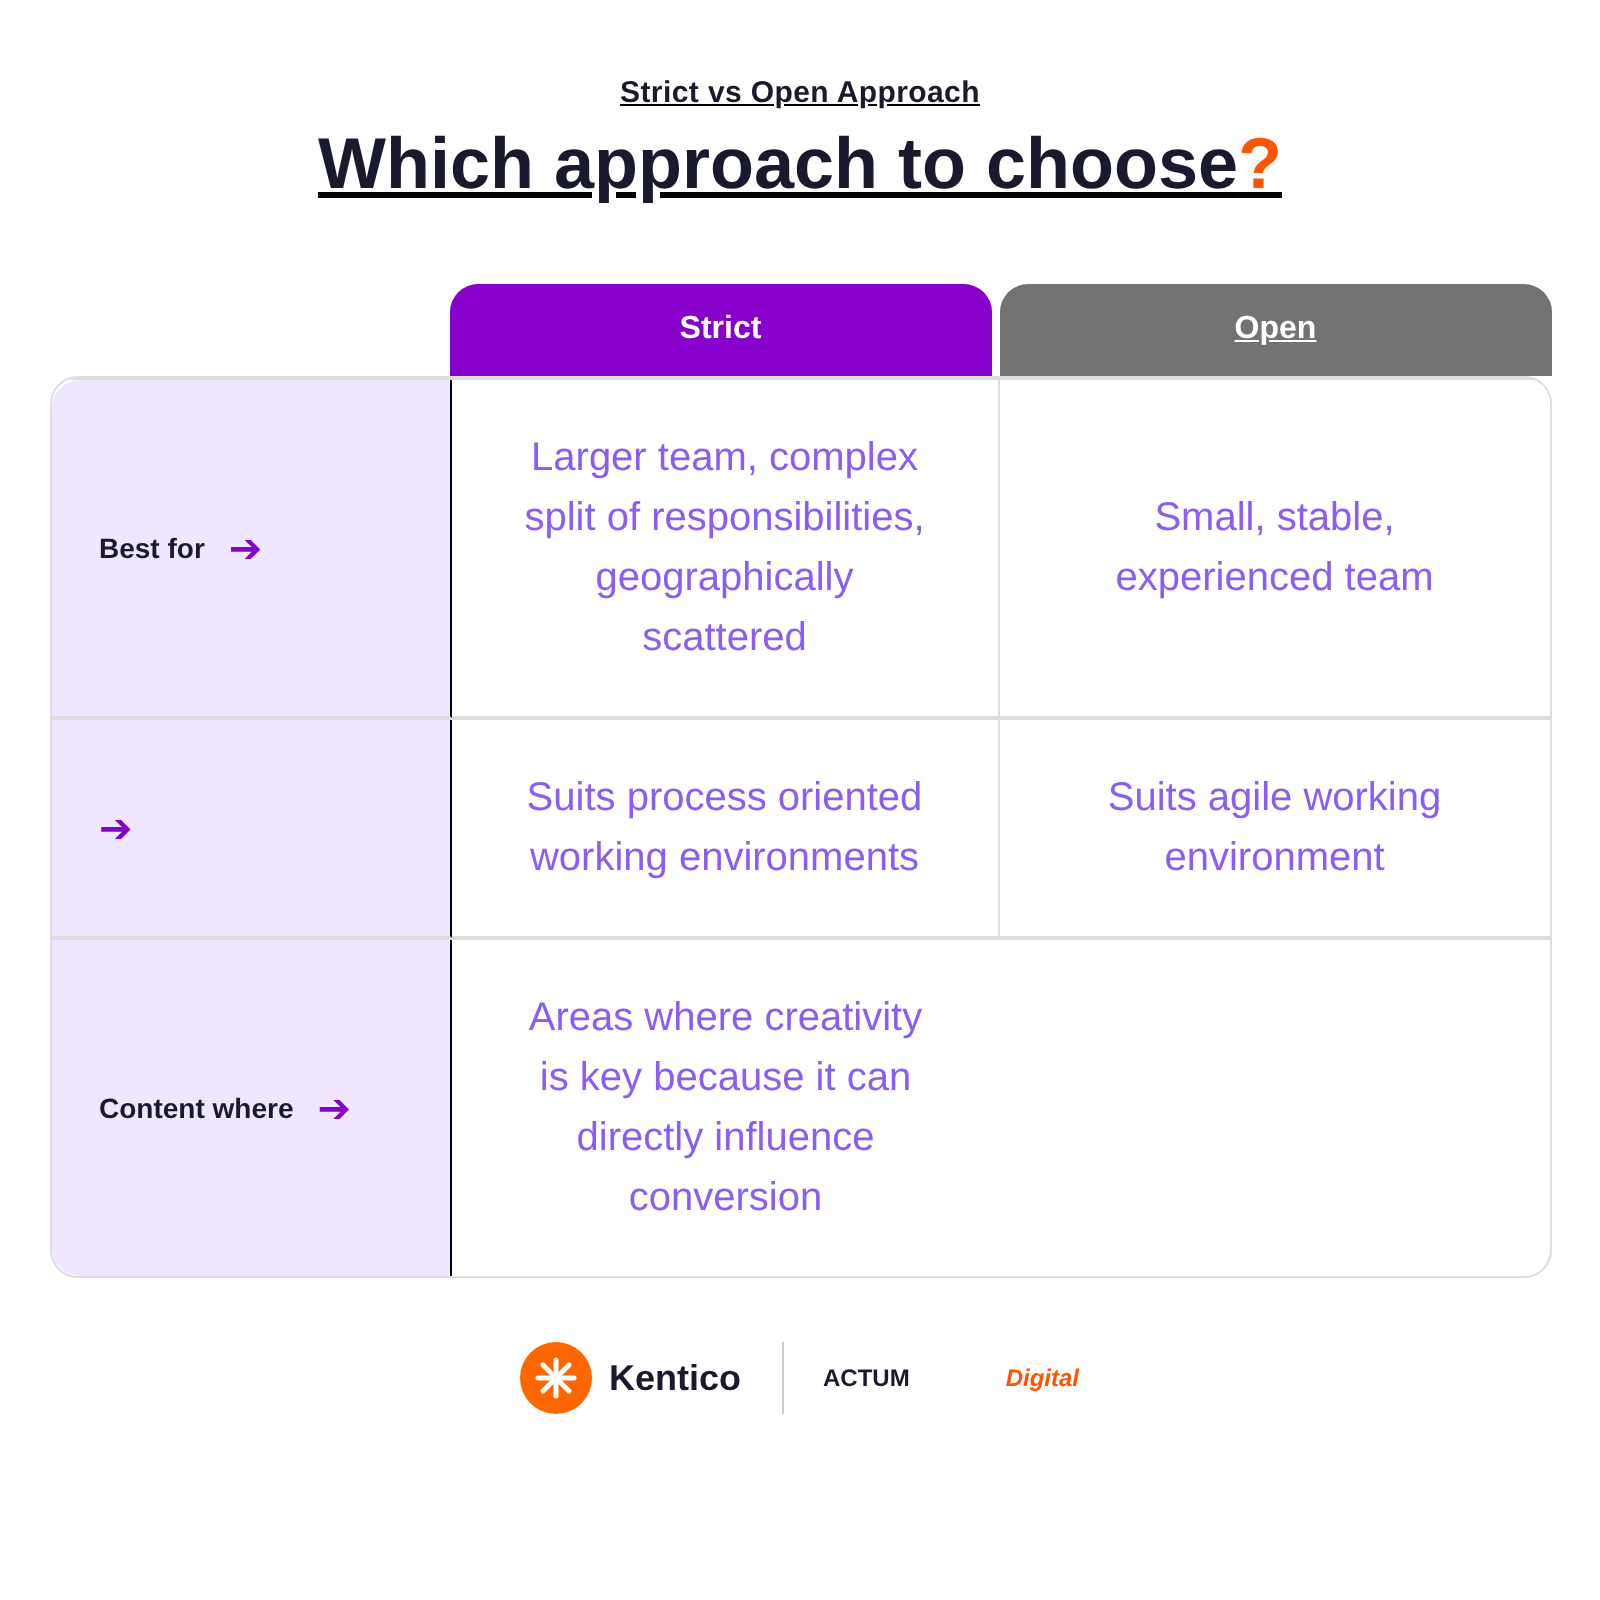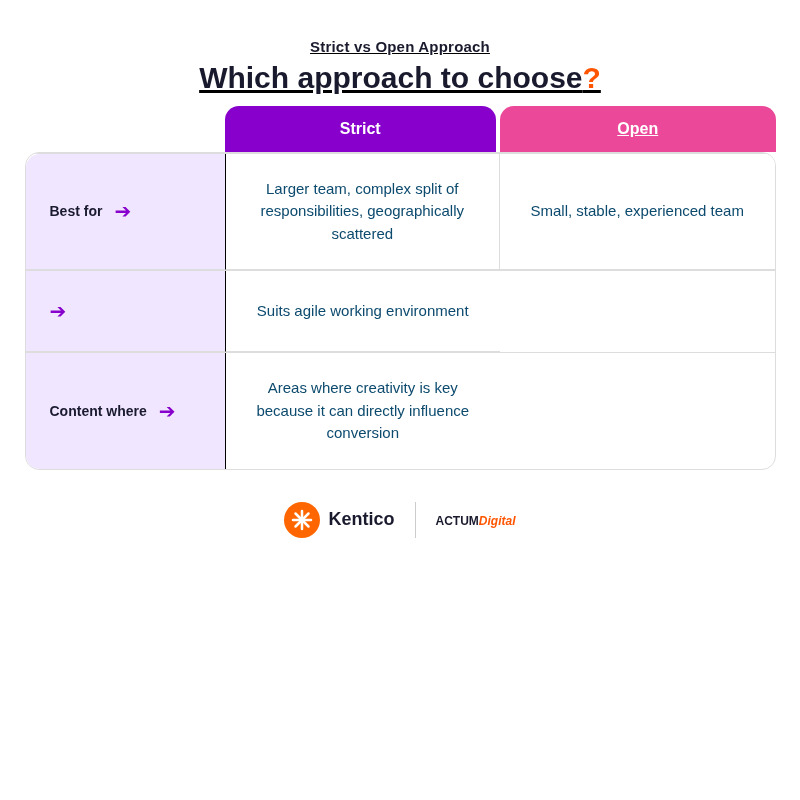--- a/index.html
+++ b/index.html
@@ -23,31 +23,32 @@
 
     .header-subtitle {
       font-size: 15px;
       font-weight: 700;
       color: #1a1a2e;
       letter-spacing: 0.2px;
       margin-bottom: 6px;
     }
 
     .header-title {
-      font-size: 30px;
+      font-size: 36px;
       font-weight: 900;
       color: #1a1a2e;
       line-height: 1.15;
     }
 
     .header-title .question-mark {
       color: #ff5500;
     }
 
     .table-wrapper {
+      margin-top: 30px;
       width: 751px;
     }
 
     
     .col-headers {
       display: grid;
       grid-template-columns: 200px 1fr 1fr;
       margin-bottom: 0;
     }
 
@@ -64,21 +65,21 @@
       border-radius: 14px 14px 0 0;
     }
 
     .col-header-strict {
       background: #8800cc;
       margin-right: 4px;
       border-radius: 14px 14px 0 0;
     }
 
     .col-header-open {
-      background: #ec4899;
+      background: #737373;
       border-radius: 14px 14px 0 0;
       text-decoration: underline;
     }
 
     .table-row {
       display: grid;
       grid-template-columns: 200px 1fr 1fr;
       border-top: 1px solid #ddd;
     }
 
@@ -119,22 +120,22 @@
       flex-shrink: 0;
     }
 
     .row-cell {
       background: #fff;
       display: flex;
       align-items: center;
       justify-content: center;
       padding: 24px 30px;
       text-align: center;
-      font-size: 15px;
-      color: #0c4a6e;
+      font-size: 20px;
+      color: #8b5cf6;
       line-height: 1.5;
       border-right: 1px solid #ddd;
       border-bottom: 1px solid #ddd;
     }
 
     .row-cell:last-child {
       border-right: none;
     }
 
     
@@ -209,20 +210,21 @@
       font-weight: 700;
     }
 
     .actum-black {
       color: #1a1a2e;
     }
 
     .actum-orange {
       color: #ff5500;
       font-style: italic;
+      padding-left: 48px;
     }
   </style>
 </head>
 <body>
 
 <div class="header">
   <div class="header-subtitle">Strict vs Open Approach</div>
   <div class="header-title">
     <span>Which approach to choose</span><span class="question-mark">?</span>
   </div>
@@ -245,20 +247,21 @@
           <span class="arrow-icon">➔</span>
         </div>
         <div class="row-cell">Larger team, complex split of responsibilities, geographically scattered</div>
         <div class="row-cell">Small, stable, experienced team</div>
       </div>
 
       <div class="table-row">
         <div class="row-label-cell">
           <span class="arrow-icon">➔</span>
         </div>
+        <div class="row-cell">Suits process oriented working environments</div>
         <div class="row-cell">Suits agile working environment</div>
       </div>
 
       <div class="table-row">
         <div class="row-label-cell">
           <span class="row-label">Content where</span>
           <span class="arrow-icon">➔</span>
         </div>
         <div class="row-cell">Areas where creativity is key because it can directly influence conversion</div>
       </div>

